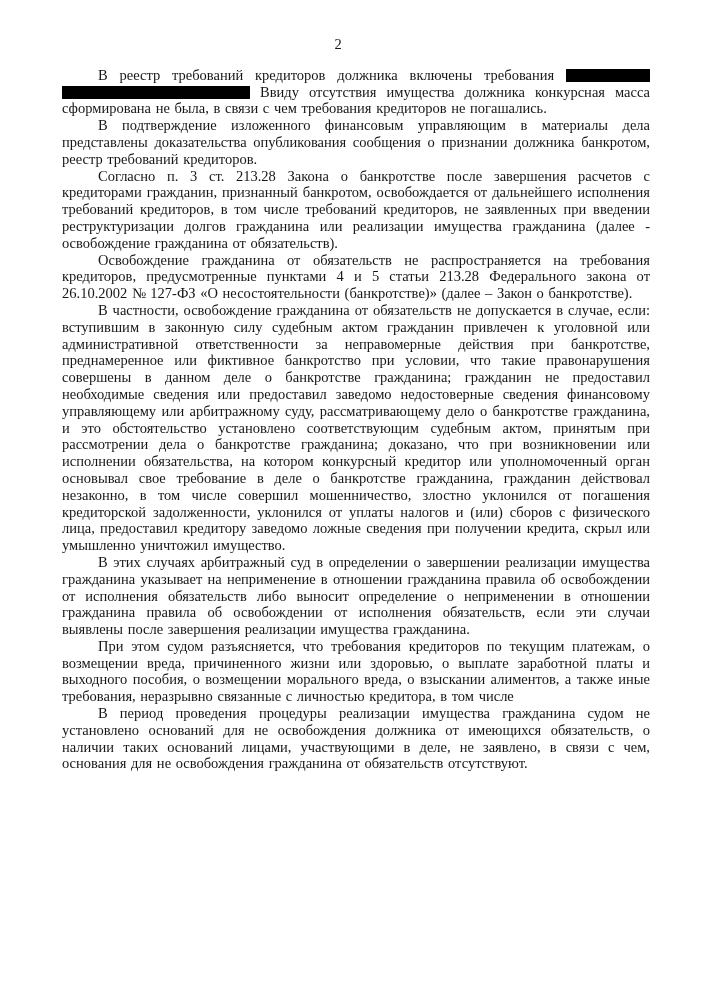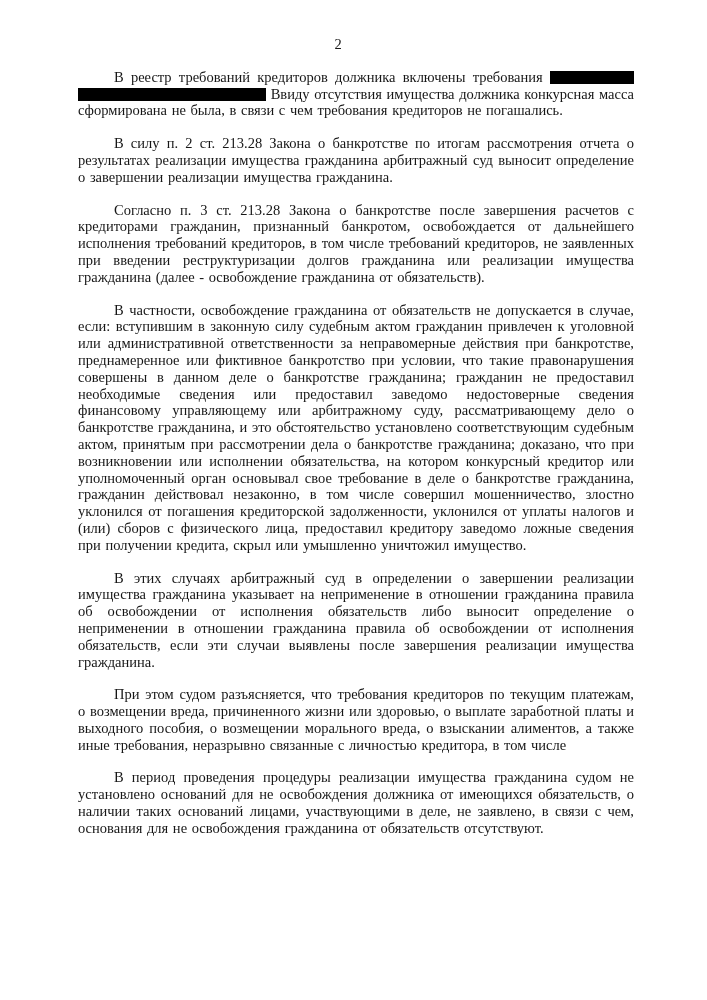--- a/index.html
+++ b/index.html
@@ -19,39 +19,40 @@
     font-size: 14.5px;
     line-height: 16.8px;
     color: #161616;
   }
   .page-number {
     text-align: center;
     transform: translateX(-18px);
     margin: 0 0 14px 0;
   }
   .doc-body p.para {
-    margin: 16px;
+    margin: 0;
     text-align: justify;
     text-indent: 36px;
     word-spacing: 1px;
   }
   .redaction {
     display: inline-block;
     height: 13px;
     vertical-align: -2px;
     background: #000000;
   }
 </style>
 </head>
 <body>
 
 <div class="page">
   <p class="page-number">2</p>
   <div class="doc-body">
       <p class="para"><span>В реестр требований кредиторов должника включены требования </span><span class="redaction" style="width: 84px; background: rgb(0, 0, 0);"></span><span> </span><span class="redaction" style="width: 188px; background: rgb(0, 0, 0);"></span><span> Ввиду отсутствия имущества должника конкурсная масса сформирована не была, в связи с чем требования кредиторов не погашались.</span></p>
-      <p class="para"><span>В силу п. 2 ст. 213.28 Закона о банкротстве по итогам рассмотрения отчета о результатах реализации имущества гражданина арбитражный суд выносит определение о завершении реализации имущества гражданина.</span></p>
+      <p class="para"><span>В подтверждение изложенного финансовым управляющим в материалы дела представлены доказательства опубликования сообщения о признании должника банкротом, реестр требований кредиторов.</span></p>
       <p class="para"><span>Согласно п. 3 ст. 213.28 Закона о банкротстве после завершения расчетов с кредиторами гражданин, признанный банкротом, освобождается от дальнейшего исполнения требований кредиторов, в том числе требований кредиторов, не заявленных при введении реструктуризации долгов гражданина или реализации имущества гражданина (далее - освобождение гражданина от обязательств).</span></p>
+      <p class="para"><span>Освобождение гражданина от обязательств не распространяется на требования кредиторов, предусмотренные пунктами 4 и 5 статьи 213.28 Федерального закона от 26.10.2002 № 127-ФЗ «О несостоятельности (банкротстве)» (далее – Закон о банкротстве).</span></p>
       <p class="para"><span>В частности, освобождение гражданина от обязательств не допускается в случае, если: вступившим в законную силу судебным актом гражданин привлечен к уголовной или административной ответственности за неправомерные действия при банкротстве, преднамеренное или фиктивное банкротство при условии, что такие правонарушения совершены в данном деле о банкротстве гражданина; гражданин не предоставил необходимые сведения или предоставил заведомо недостоверные сведения финансовому управляющему или арбитражному суду, рассматривающему дело о банкротстве гражданина, и это обстоятельство установлено соответствующим судебным актом, принятым при рассмотрении дела о банкротстве гражданина; доказано, что при возникновении или исполнении обязательства, на котором конкурсный кредитор или уполномоченный орган основывал свое требование в деле о банкротстве гражданина, гражданин действовал незаконно, в том числе совершил мошенничество, злостно уклонился от погашения кредиторской задолженности, уклонился от уплаты налогов и (или) сборов с физического лица, предоставил кредитору заведомо ложные сведения при получении кредита, скрыл или умышленно уничтожил имущество.</span></p>
       <p class="para"><span>В этих случаях арбитражный суд в определении о завершении реализации имущества гражданина указывает на неприменение в отношении гражданина правила об освобождении от исполнения обязательств либо выносит определение о неприменении в отношении гражданина правила об освобождении от исполнения обязательств, если эти случаи выявлены после завершения реализации имущества гражданина.</span></p>
       <p class="para"><span>При этом судом разъясняется, что требования кредиторов по текущим платежам, о возмещении вреда, причиненного жизни или здоровью, о выплате заработной платы и выходного пособия, о возмещении морального вреда, о взыскании алиментов, а также иные требования, неразрывно связанные с личностью кредитора, в том числе</span></p>
       <p class="para"><span>В период проведения процедуры реализации имущества гражданина судом не установлено оснований для не освобождения должника от имеющихся обязательств, о наличии таких оснований лицами, участвующими в деле, не заявлено, в связи с чем, основания для не освобождения гражданина от обязательств отсутствуют.</span></p>
     </div>
 </div>
 
 </body></html>

